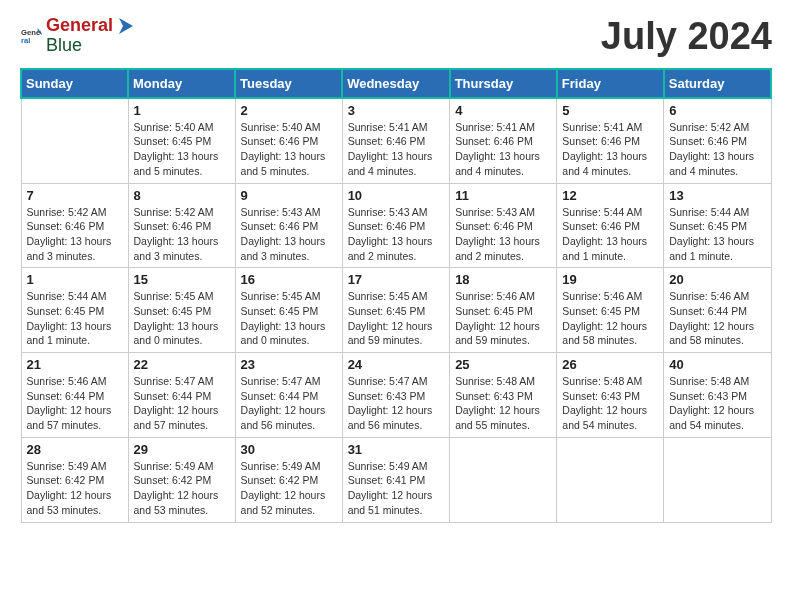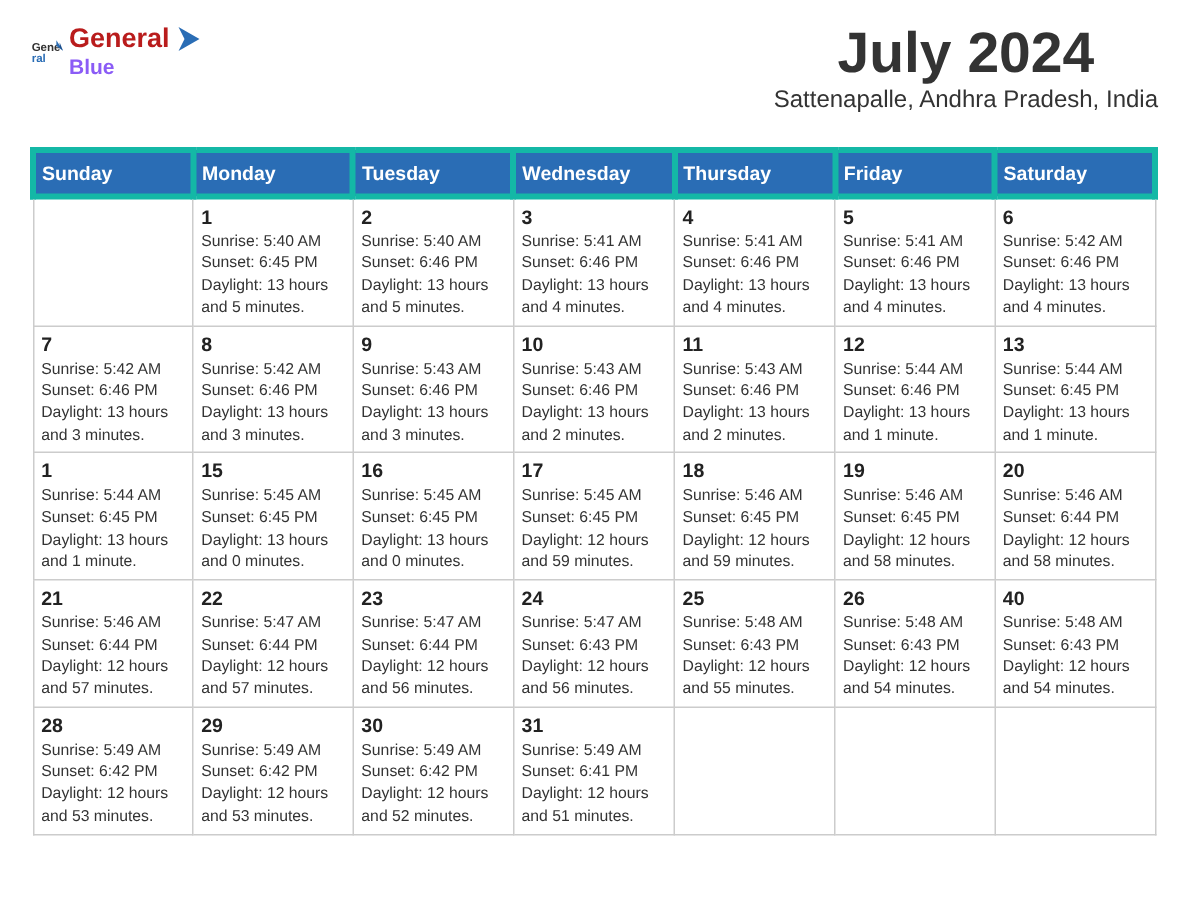--- a/index.html
+++ b/index.html
@@ -7,71 +7,70 @@
       font-family: Arial, sans-serif;
       background: #fff;
       width: 792px;
       min-height: 612px;
       padding: 16px 20px;
     }
     .header-area {
       display: flex;
       justify-content: space-between;
       align-items: flex-start;
-      margin-bottom: 22px;
+      margin-bottom: 10px;
     }
     .logo {
       display: flex;
       align-items: center;
       gap: 4px;
     }
     .logo-text-general {
       font-size: 18px;
       font-weight: bold;
       color: #b91c1c;
       line-height: 1.1;
     }
     .logo-text-blue {
-      font-size: 14px;
-      font-weight: bold;
-      color: #8b5cf6;
+      font-size: 18px;
+      font-weight: normal;
+      color: #14532d;
       line-height: 1.1;
     }
     .logo-icon {
       width: 22px;
       height: 22px;
     }
     .title-area {
       text-align: right;
     }
     .month-title {
       font-size: 38px;
       font-weight: bold;
       color: #333;
       line-height: 1.1;
-      text-align: center;
     }
     .location-title {
       font-size: 16px;
       color: #333;
       font-weight: normal;
     }
     .calendar {
       width: 100%;
       border-collapse: collapse;
       font-size: 11px;
     }
     .calendar thead th {
       background-color: #2a6db5;
       color: #fff;
       padding: 6px 4px;
       text-align: left;
       font-size: 13px;
       font-weight: bold;
-      border: 4px solid #14b8a6;
+      border: 2px solid #14b8a6;
     }
     .calendar tbody td {
       border: 1px solid #ccc;
       vertical-align: top;
       padding: 4px 5px;
       width: 108px;
       min-height: 80px;
       height: 80px;
     }
     .day-number {
@@ -113,21 +112,20 @@
           <polygon points="4,2 18,10 4,18 8,10" fill="#2a6db5"></polygon>
         </svg>
       </div>
       <div>
         <span class="logo-text-blue">Blue</span>
       </div>
     </div>
   </div>
   <div class="title-area">
     <div class="month-title">July 2024</div>
-    <div class="location-title">Sattenapalle, Andhra Pradesh, India</div>
   </div>
 </div>
 
 <table class="calendar">
   <thead>
     <tr id="header-row">
         <th>Sunday</th>
         <th>Monday</th>
         <th>Tuesday</th>
         <th>Wednesday</th>

